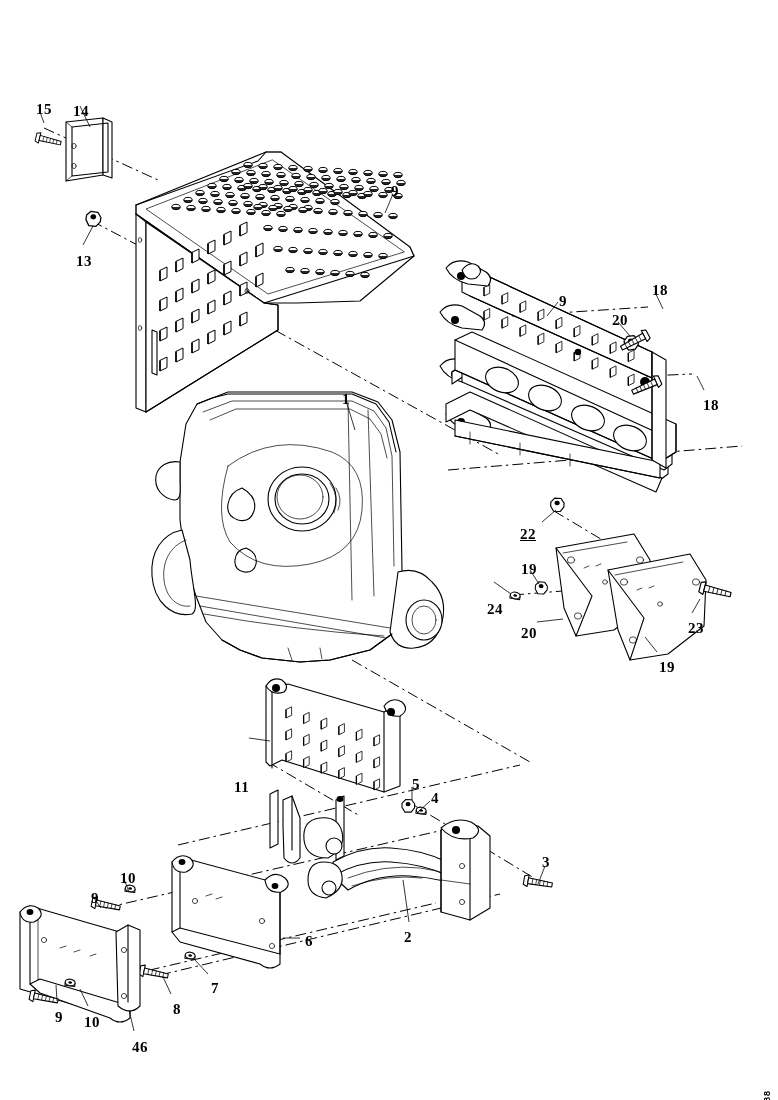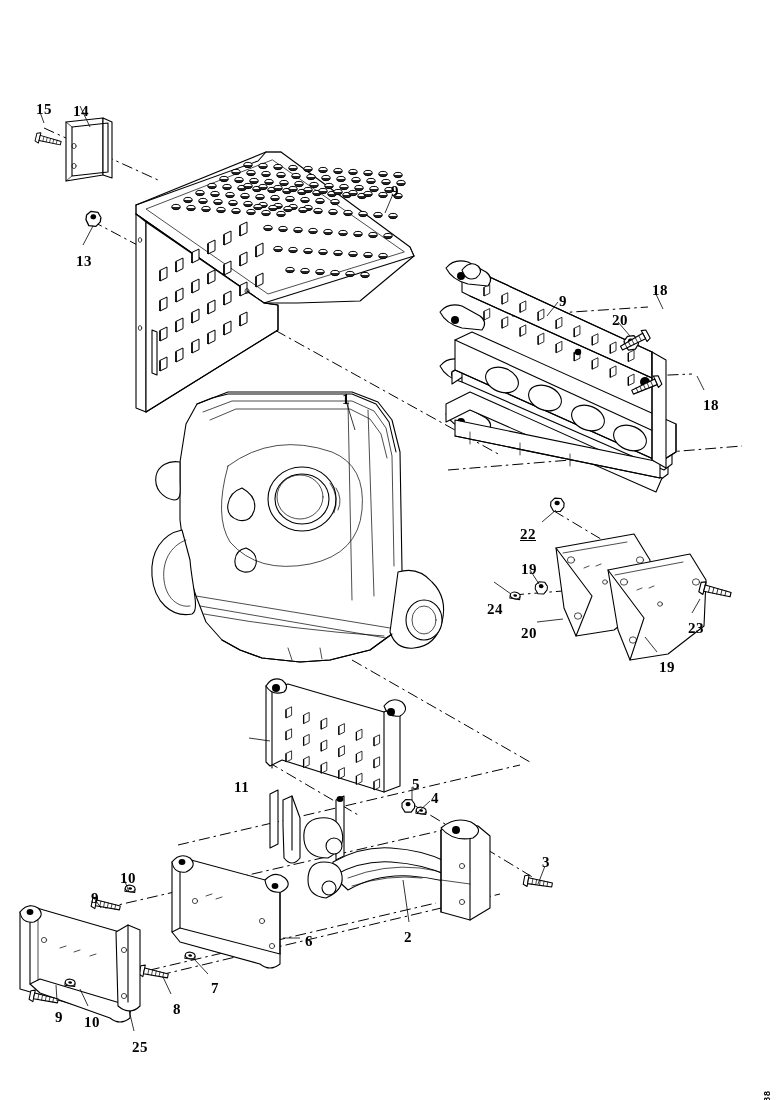--- a/index.html
+++ b/index.html
@@ -641,18 +641,18 @@
       <div class="callout" style="left: 559px; top: 294px;">9</div>
       <div class="callout" style="left: 612px; top: 313px;">20</div>
       <div class="callout" style="left: 652px; top: 283px;">18</div>
       <div class="callout" style="left: 703px; top: 398px;">18</div>
       <div class="callout" style="left: 659px; top: 660px;">19</div>
       <div class="callout" style="left: 521px; top: 626px;">20</div>
       <div class="callout" style="left: 688px; top: 621px;">23</div>
       <div class="callout" style="left: 520px; top: 527px; text-decoration: underline;">22</div>
       <div class="callout" style="left: 521px; top: 562px;">19</div>
       <div class="callout" style="left: 487px; top: 602px; text-align: right;">24</div>
-      <div class="callout" style="left: 132px; top: 1040px;">25</div>
+      <div class="callout" style="left: 132px; top: 1040px;">46</div>
     </div>
 
   <div id="drawing-code">Z87P288</div>
 
 </div>
 
 </body></html>

